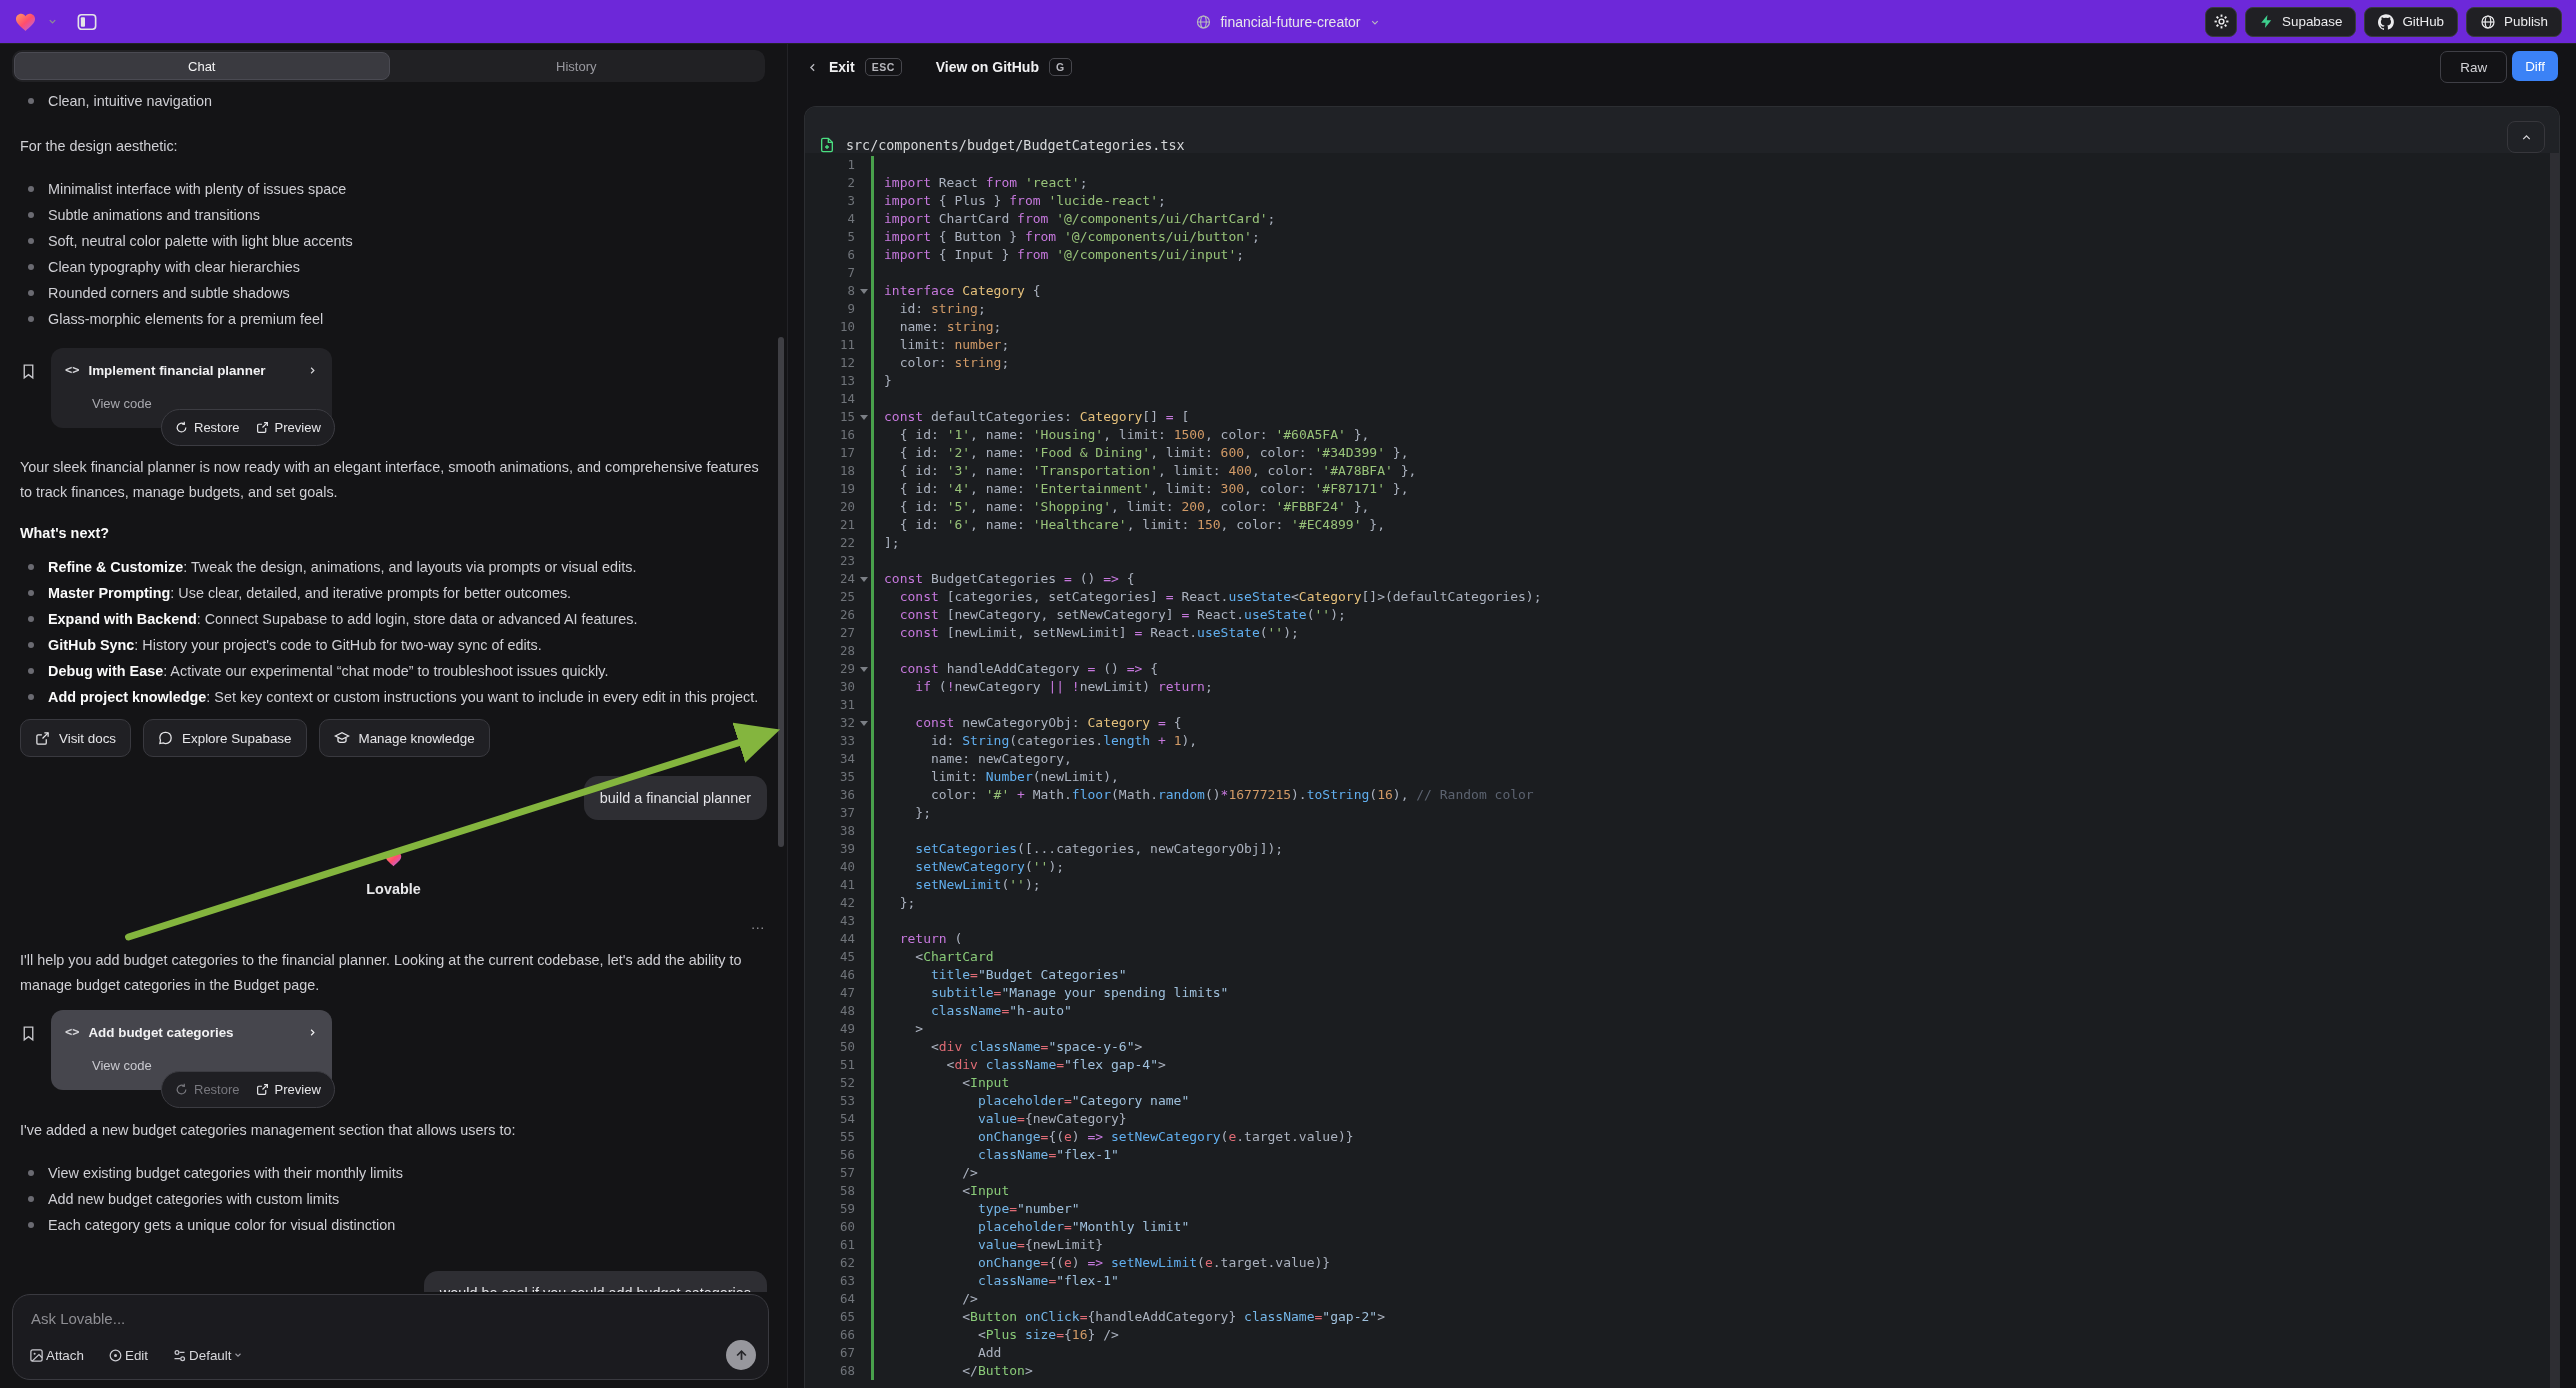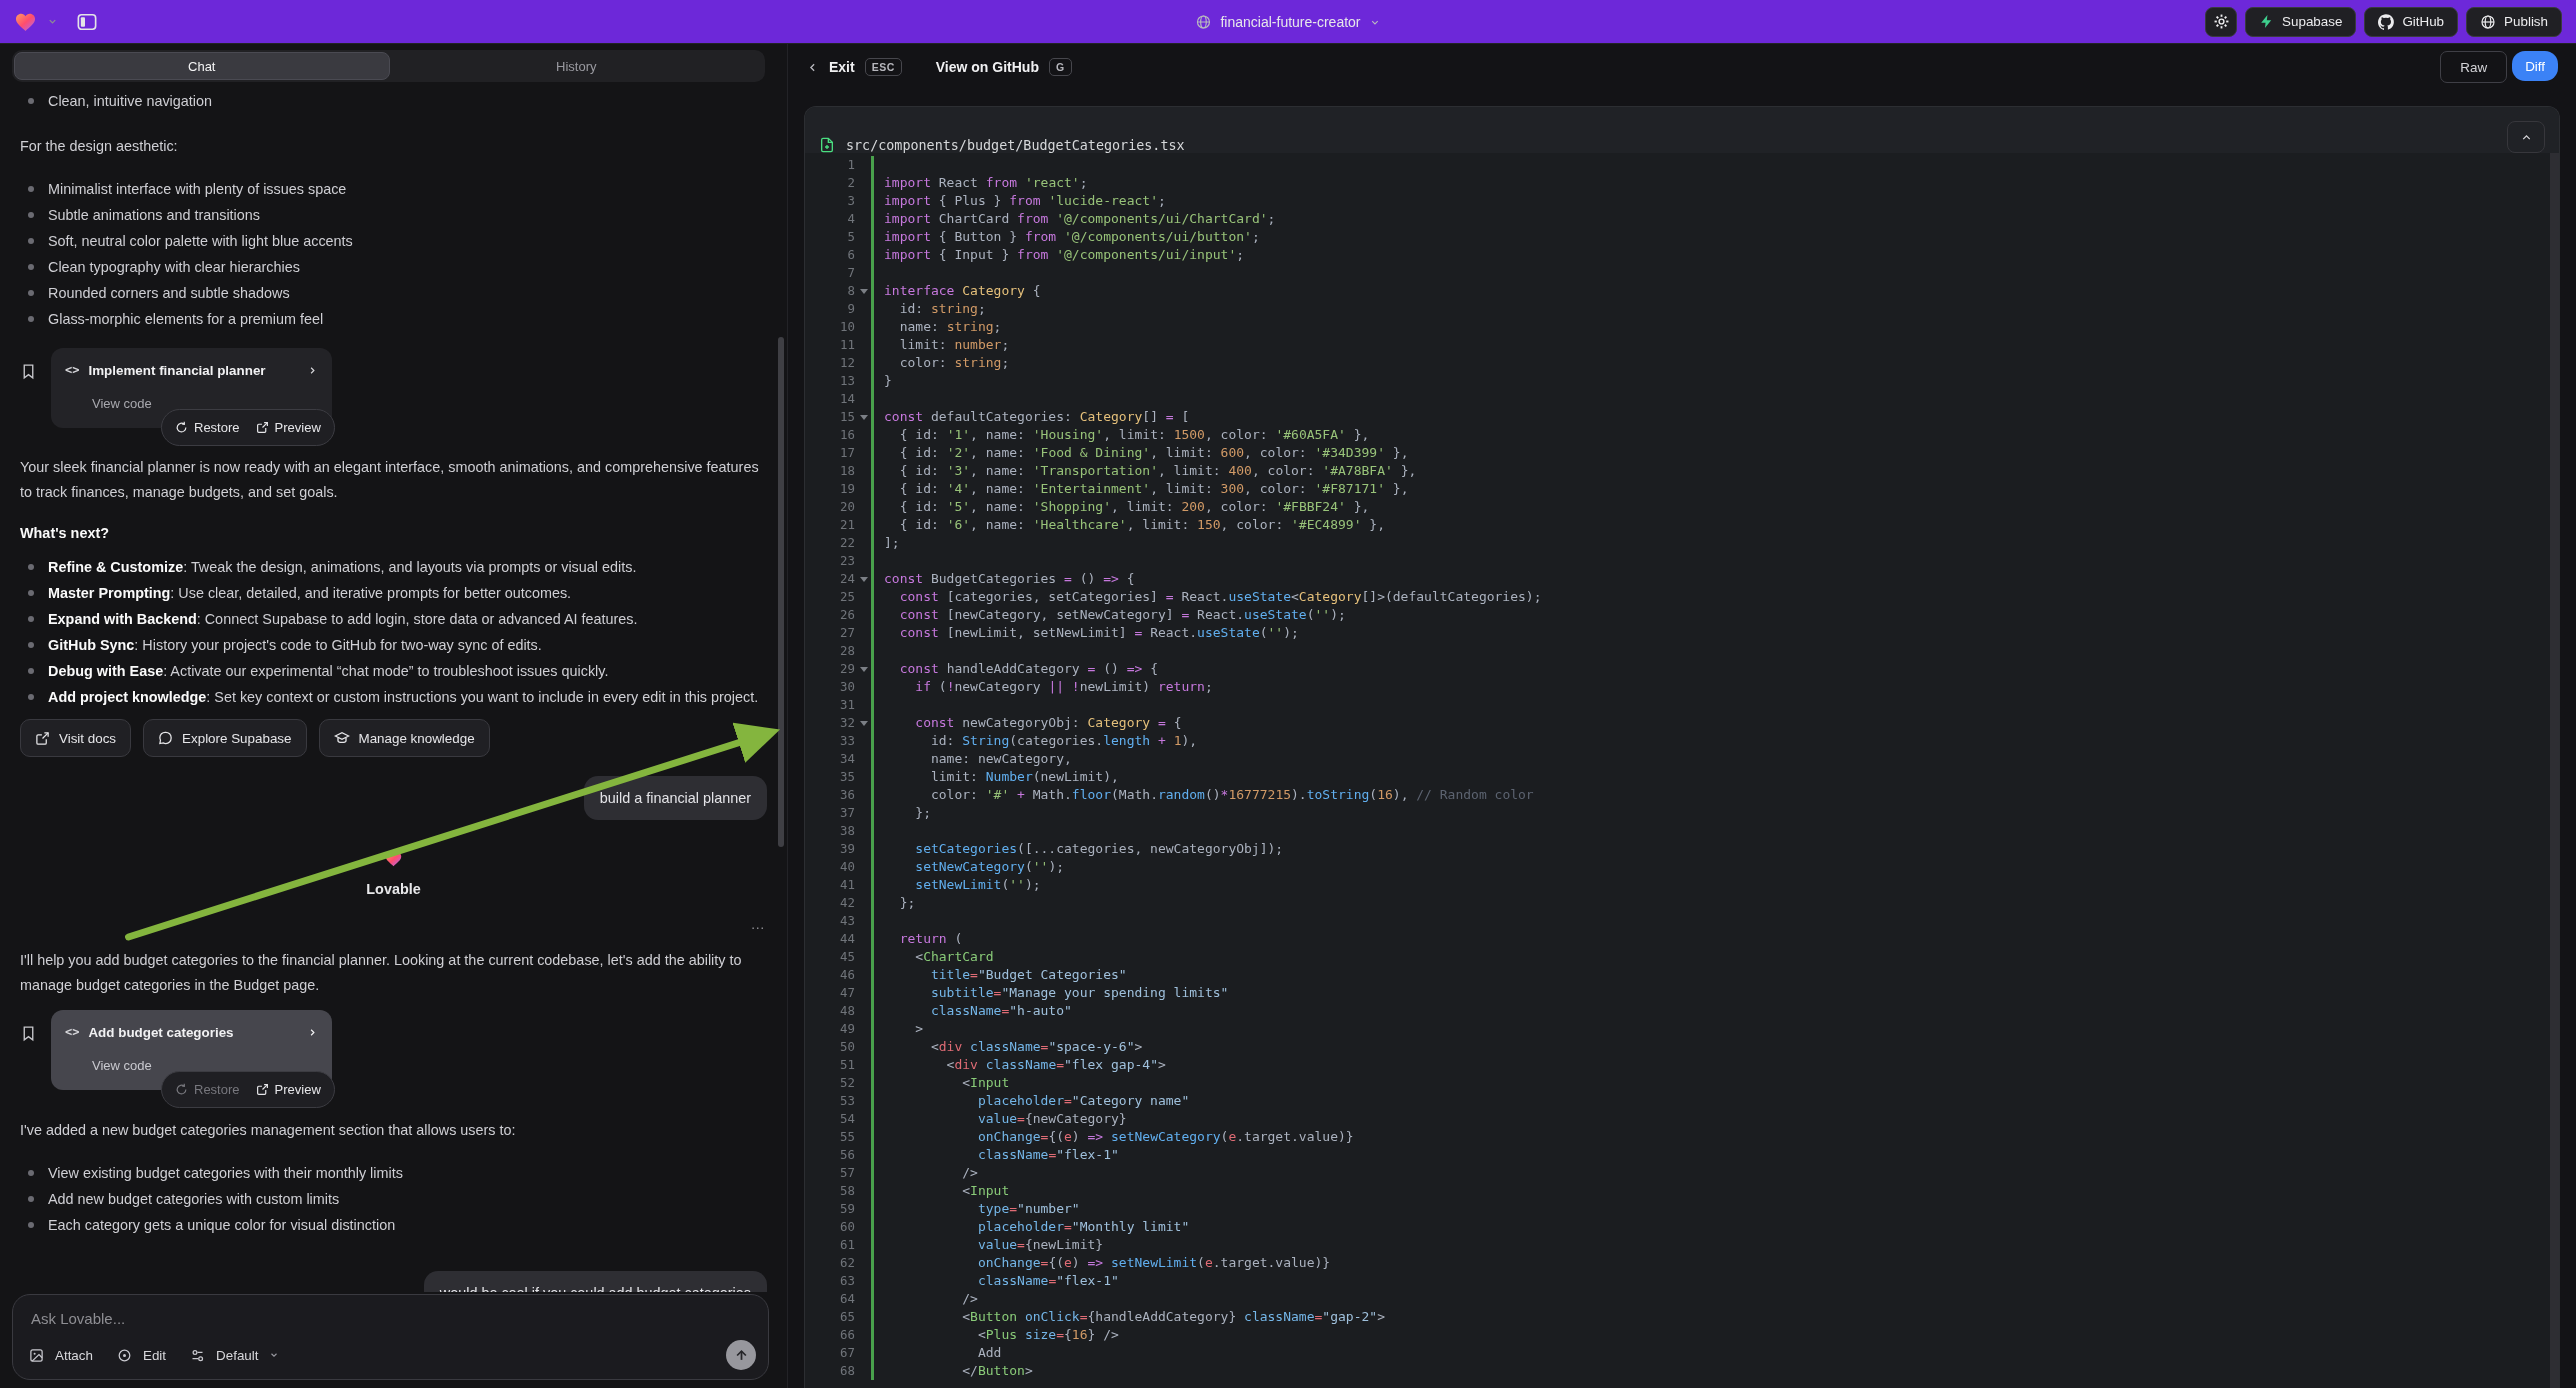--- a/index.html
+++ b/index.html
@@ -60,34 +60,34 @@
           padding:10px 16px;color:#e4e4e8;line-height:24px;}
   
   .asst{display:flex;align-items:center;gap:10px;color:#e8e8ea;font-size:14.4px;font-weight:600;}
   .asst .more{margin-left:auto;color:#8e8e93;letter-spacing:2px;cursor:pointer;font-weight:400;}
   
   .composer{position:absolute;left:12px;right:18px;bottom:8px;height:86px;border:1px solid #3a3a40;
             border-radius:18px;background:#1b1b1f;box-sizing:border-box;}
   .composer .ph{padding:15px 18px 0 18px;color:#8e8e93;font-size:15px;}
   .comp-foot{position:absolute;left:16px;right:12px;bottom:9px;display:flex;align-items:center;gap:24px;
              font-size:13.4px;color:#d8d8dc;}
-  .comp-item{display:flex;align-items:center;gap:11px;cursor:pointer;}
+  .comp-item{display:flex;align-items:center;gap:2px;cursor:pointer;}
   .send{margin-left:auto;width:30px;height:30px;border-radius:50%;background:#97979d;display:flex;
         align-items:center;justify-content:center;cursor:pointer;}
   .chat-sb{position:absolute;right:3px;top:293px;height:510px;width:6px;border-radius:3px;
            background:#3f3f44;z-index:4;}
   
   .code-header{height:46px;display:flex;align-items:center;padding:0 18px;gap:10px;color:#f0f0f2;}
   .kbd{border:1px solid #47474d;border-radius:5px;font-size:10.5px;padding:2px 6px;color:#b6b6bc;
        font-weight:700;letter-spacing:0.5px;}
   .hdr-lbl{font-size:14px;font-weight:600;cursor:pointer;}
   .seg{margin-left:auto;display:flex;gap:5px;}
   .seg .raw{height:30px;padding:0 19px;border:1px solid #3f3f46;border-radius:7px;background:transparent;
             color:#d4d4d8;font-size:13.4px;display:flex;align-items:center;cursor:pointer;}
-  .seg .diff{height:30px;padding:0 13px;border-radius:13px;color:#fff;font-size:13.4px;
+  .seg .diff{height:30px;padding:0 13px;border-radius:7px;color:#fff;font-size:13.4px;
              display:flex;align-items:center;cursor:pointer;}
   .file-card{position:absolute;left:16px;right:16px;top:62px;bottom:0;background:#1d1f22;
              border:1px solid #2c2e32;border-bottom:none;border-radius:12px 12px 0 0;overflow:hidden;}
   .file-head{height:46px;display:flex;align-items:flex-end;gap:11px;padding:0 14px;
              border-bottom:1px solid #2a2c30;background:#202226;}
   .file-path{font-family:"DejaVu Sans Mono",monospace;font-size:13.4px;color:#d6d8da;}
   .collapse{margin-left:auto;width:36px;height:30px;border:1px solid #37373c;border-radius:8px;
             display:flex;align-items:center;justify-content:center;cursor:pointer;color:#d4d4d8;}
   .code-area{position:absolute;left:0;right:9px;top:46px;bottom:0;overflow:hidden;background:#1b1d20;
              font-family:"DejaVu Sans Mono",monospace;font-size:13px;line-height:18px;padding-top:3px;}

